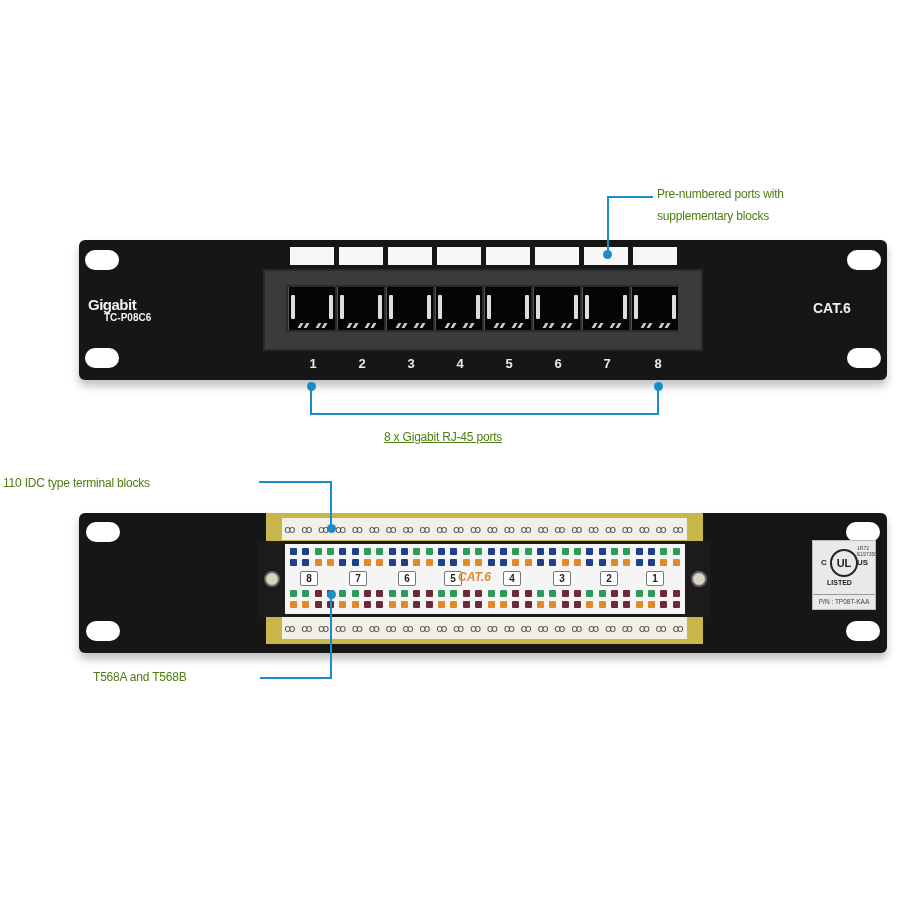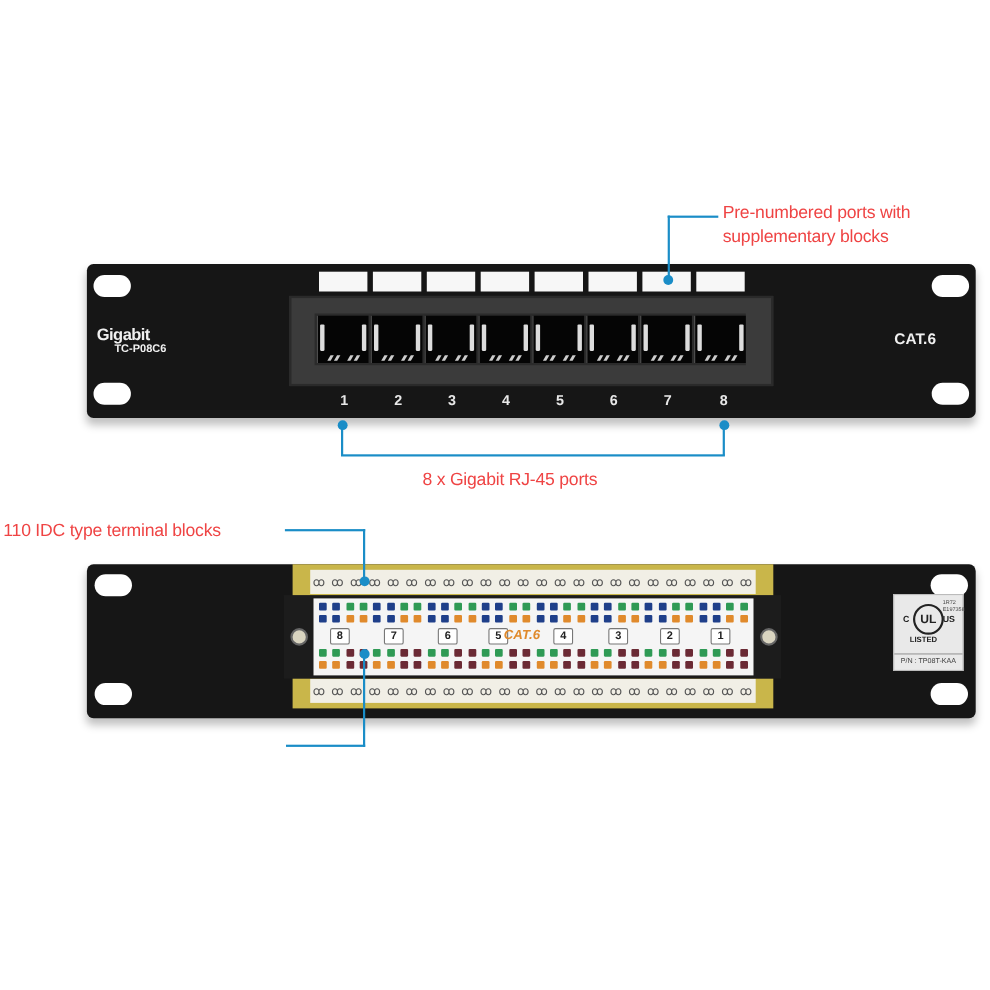--- a/index.html
+++ b/index.html
@@ -1,19 +1,19 @@
 <!DOCTYPE html>
 <html><head>
 <meta charset="utf-8">
 <style>
   html, body { margin:0; padding:0; }
   body { width:900px; height:900px; background:#ffffff; position:relative; overflow:hidden; font-family:"Liberation Sans", sans-serif; }
 
   
-  .callout { position:absolute; color:#ef4444; font-family:"Liberation Sans", sans-serif; font-size:16px; line-height:22px; letter-spacing:-0.2px; }
+  .callout { position:absolute; color:#4d7c0f; font-family:"Liberation Sans", sans-serif; font-size:12px; line-height:22px; letter-spacing:-0.2px; }
   .line { position:absolute; background:#1a8dc7; }
   .dot { position:absolute; width:9px; height:9px; border-radius:50%; background:#1a8dc7; }
 
   
   .panel { position:absolute; background:#161616; border-radius:6px; box-shadow:0 6px 8px rgba(0,0,0,0.25); }
   .ear-hole { position:absolute; width:34px; height:20px; border-radius:10px; background:#ffffff; }
   .label-card { position:absolute; top:247px; height:18px; width:44px; background:#f7f7f7; }
   .port-housing { position:absolute; left:263px; top:269px; width:436px; height:78px; background:#3b3b3b; border:2px solid #2a2a2a; }
   .port-inner { position:absolute; left:286px; top:285px; width:392px; height:47px; background:#2b2b2b; }
   .jack { position:absolute; top:287px; width:46px; height:43px; background:#050505; border-left:1px solid #555; }
@@ -154,21 +154,21 @@
 <div class="callout" style="left:657px; top:183px;">
   <div>Pre-numbered ports with</div>
   <div>supplementary blocks</div>
 </div>
 
 <div class="dot" style="left:307px; top:382px;"></div>
 <div class="dot" style="left:654px; top:382px;"></div>
 <div class="line" style="left:310px; top:386px; width:2px; height:28px;"></div>
 <div class="line" style="left:657px; top:386px; width:2px; height:28px;"></div>
 <div class="line" style="left:310px; top:413px; width:349px; height:2px;"></div>
-<div class="callout" style="left:384px; top:426px;">8 x Gigabit RJ-45 ports</div>
+<div class="callout" style="left:384px; top:426px;text-decoration:underline;">8 x Gigabit RJ-45 ports</div>
 
 <div class="panel" style="left:79px; top:513px; width:808px; height:140px;"></div>
 <div class="ear-hole" style="left:86px; top:522px;"></div>
 <div class="ear-hole" style="left:86px; top:621px;"></div>
 <div class="ear-hole" style="left:846px; top:522px;"></div>
 <div class="ear-hole" style="left:846px; top:621px;"></div>
 
 <div class="idc-frame"></div>
 <div class="idc-strip" style="left:282px; top:518px; width:405px; height:22px;">
   <div class="idc-pins">
@@ -395,13 +395,14 @@
 
 <div class="callout" style="left:3px; top:472px;">110 IDC type terminal blocks</div>
 <div class="line" style="left:259px; top:481px; width:73px; height:2px;"></div>
 <div class="line" style="left:330px; top:481px; width:2px; height:46px;"></div>
 <div class="dot" style="left:327px; top:524px;"></div>
 
 <div class="dot" style="left:327px; top:590px;"></div>
 <div class="line" style="left:330px; top:595px; width:2px; height:84px;"></div>
 <div class="line" style="left:260px; top:677px; width:72px; height:2px;"></div>
 <div class="callout" style="left:93px; top:666px; text-align:center;">
+  <div>T568A and T568B</div>
 </div>
 
 </body></html>

